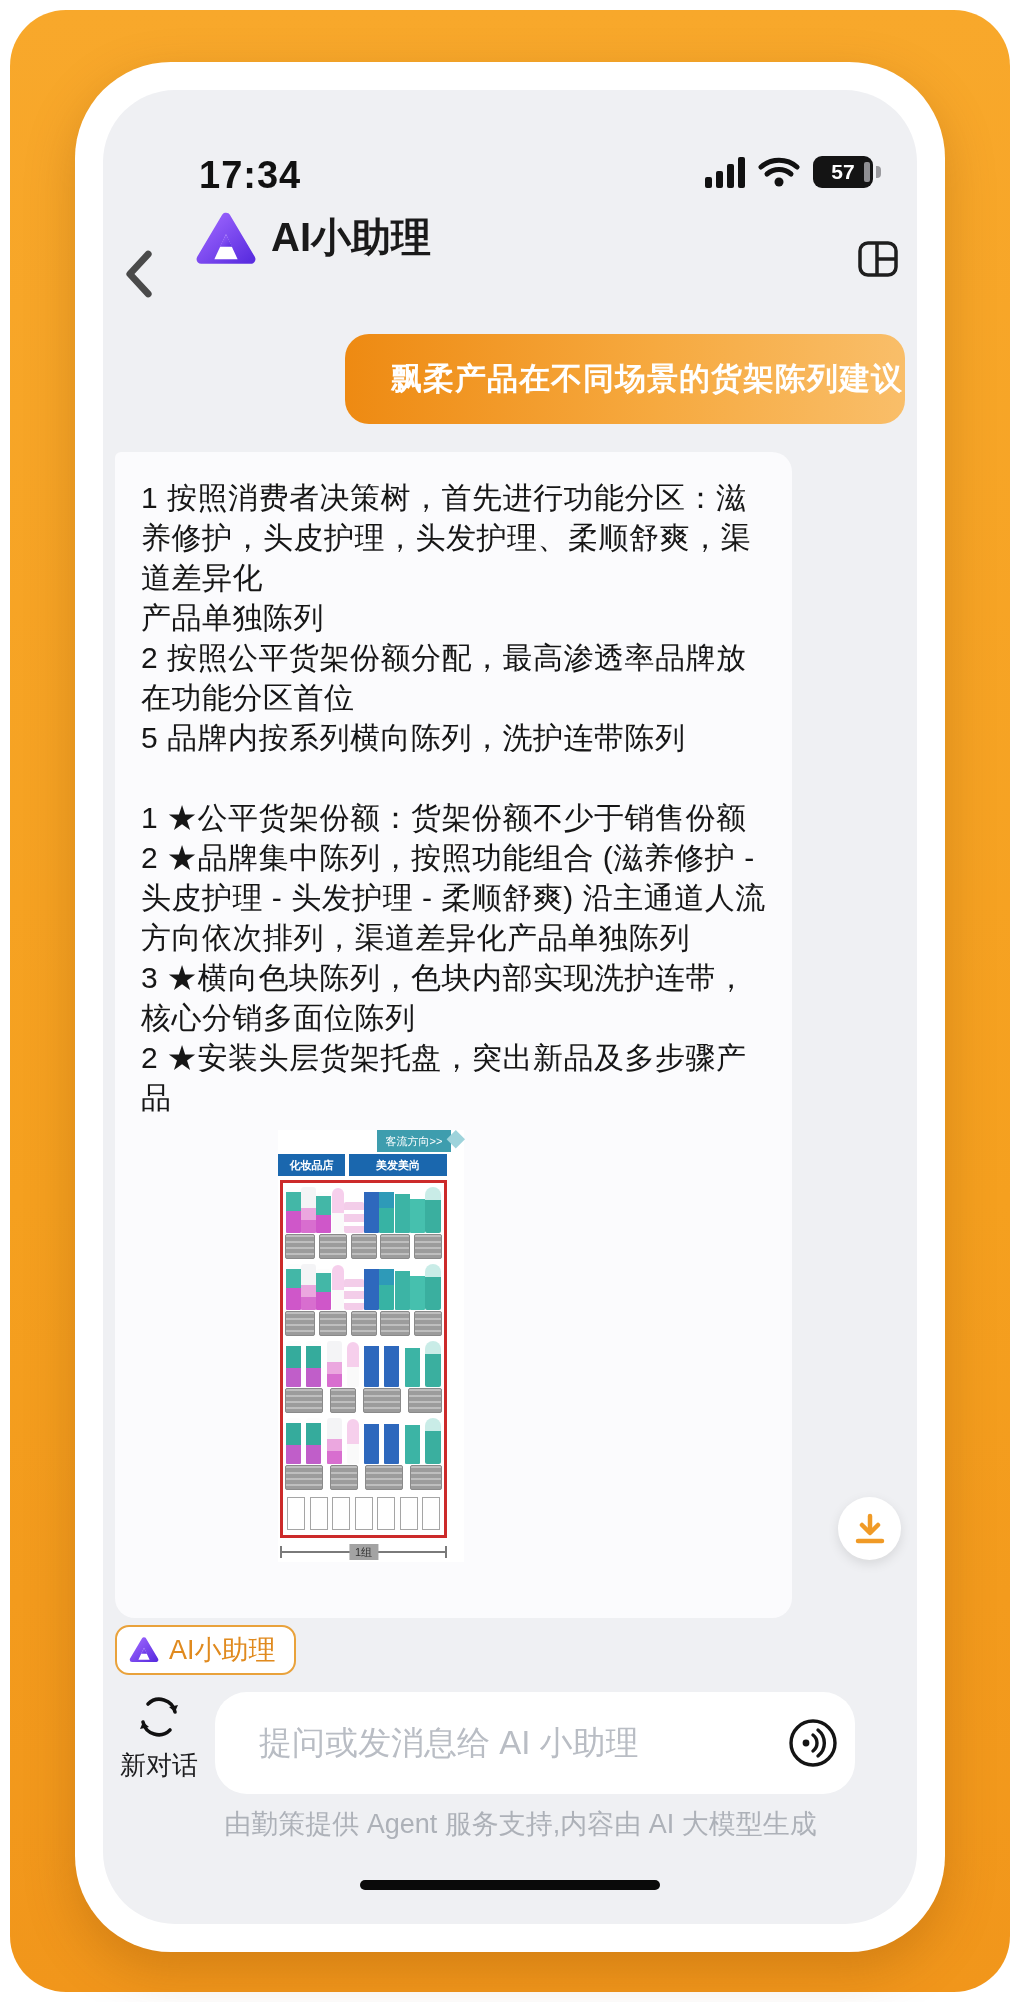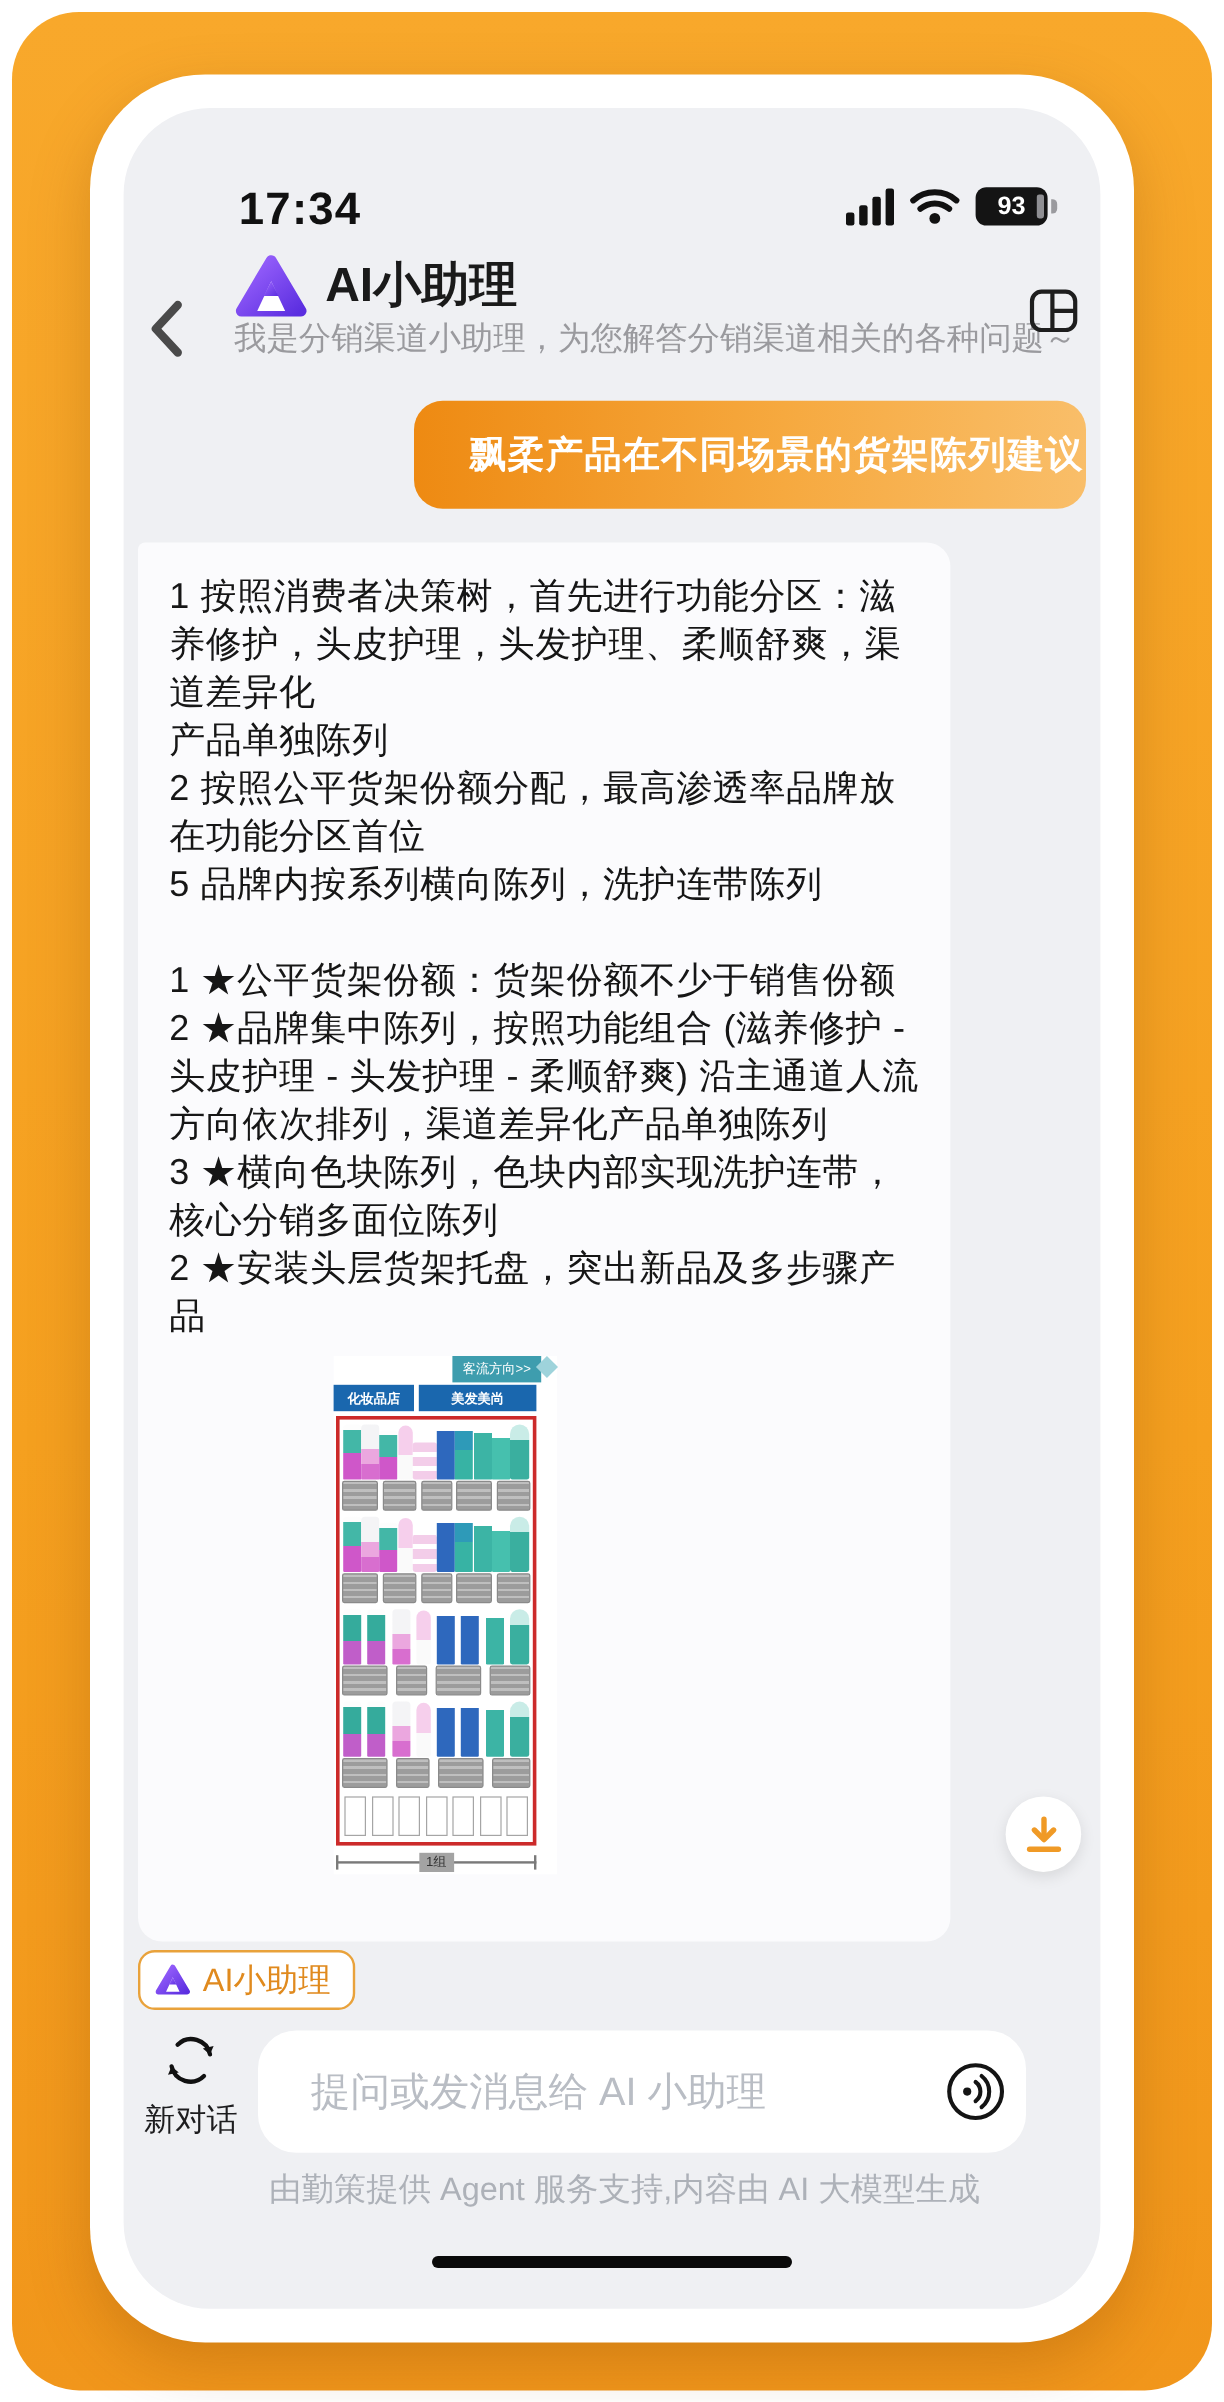--- a/index.html
+++ b/index.html
@@ -118,36 +118,35 @@
               <i class="cb2"></i>
               <i class="cb3"></i>
               <i class="cb4"></i>
             </span>
           <svg width="42" height="32" viewBox="0 0 42 32">
             <path d="M3 11 C13 2 29 2 39 11" fill="none" stroke="#111" stroke-width="5" stroke-linecap="round"></path>
             <path d="M9 18 C16 12 26 12 33 18" fill="none" stroke="#111" stroke-width="5" stroke-linecap="round"></path>
             <circle cx="21" cy="26" r="4.5" fill="#111"></circle>
           </svg>
           <span class="battery">
-              <span>93</span>
+              <span>57</span>
             </span>
         </div>
       </div>
 
       <div class="header">
         <svg class="back" viewBox="0 0 24 34">
           <polyline points="18,4 6,17 18,30" fill="none" stroke="#4a4a4a" stroke-width="4.5" stroke-linecap="round" stroke-linejoin="round"></polyline>
         </svg>
         <svg class="logo" viewBox="0 0 40 36">
           <path d="M20 4 L36 31 L4 31 Z" fill="url(#lg-logo)" stroke="url(#lg-logo)" stroke-width="6" stroke-linejoin="round"></path>
           <path d="M20 15 L27.5 31 L12.5 31 Z" fill="#ffffff"></path>
           <path d="M20 15 L24 23 L16 23 Z" fill="url(#lg-logo)"></path>
         </svg>
         <div class="app-title">AI小助理</div>
-        <div class="app-sub">我是分销渠道小助理，为您解答分销渠道相关的各种问题～</div>
         <svg class="layout-btn" viewBox="0 0 50 50">
           <rect x="7" y="9" width="36" height="32" rx="8" fill="none" stroke="#1e1e1e" stroke-width="3.5"></rect>
           <line x1="24" y1="9" x2="24" y2="41" stroke="#1e1e1e" stroke-width="3.5"></line>
           <line x1="24" y1="25" x2="43" y2="25" stroke="#1e1e1e" stroke-width="3.5"></line>
         </svg>
       </div>
 
       <div class="user-bubble">
         <span>飘柔产品在不同场景的货架陈列建议</span>
       </div>

